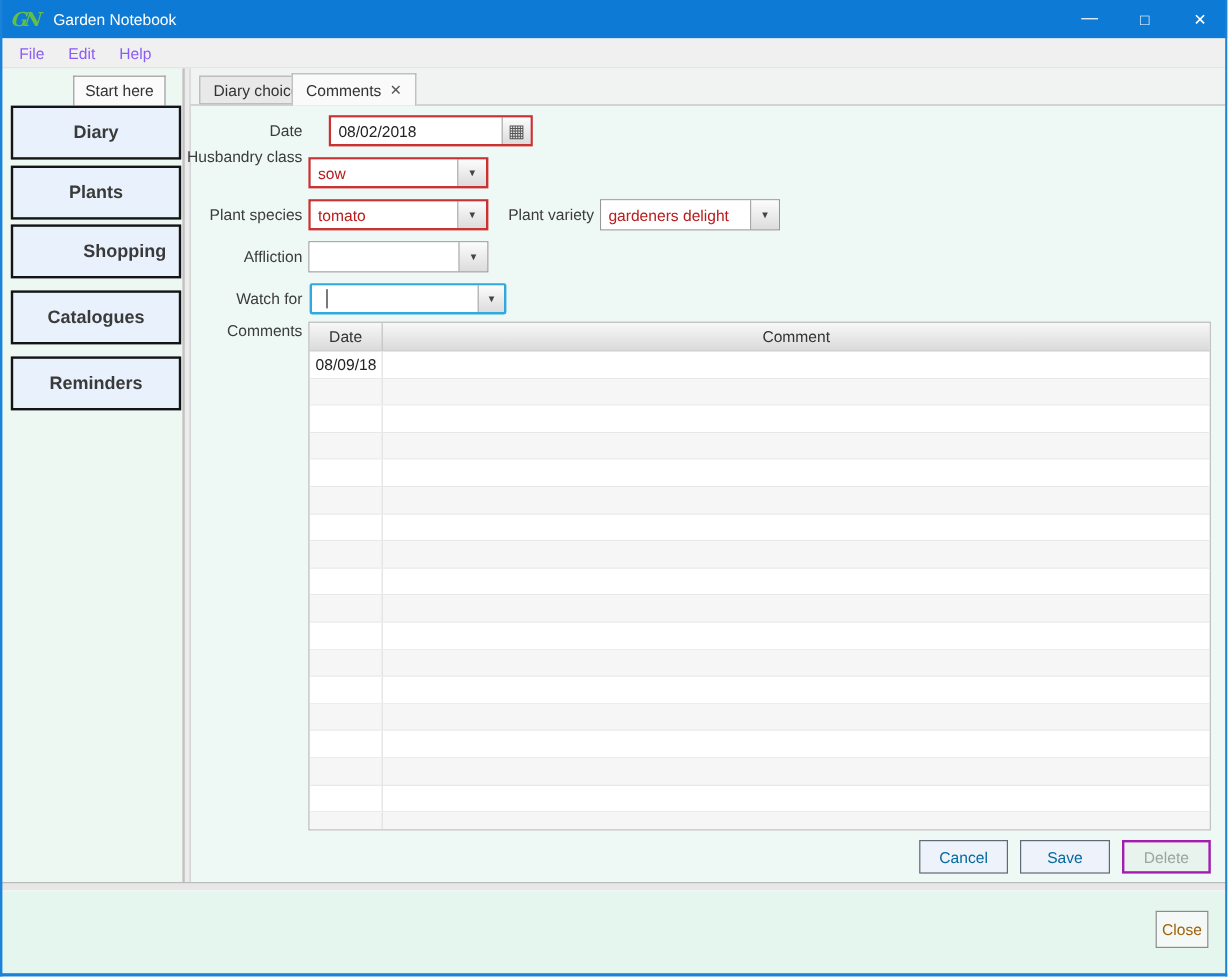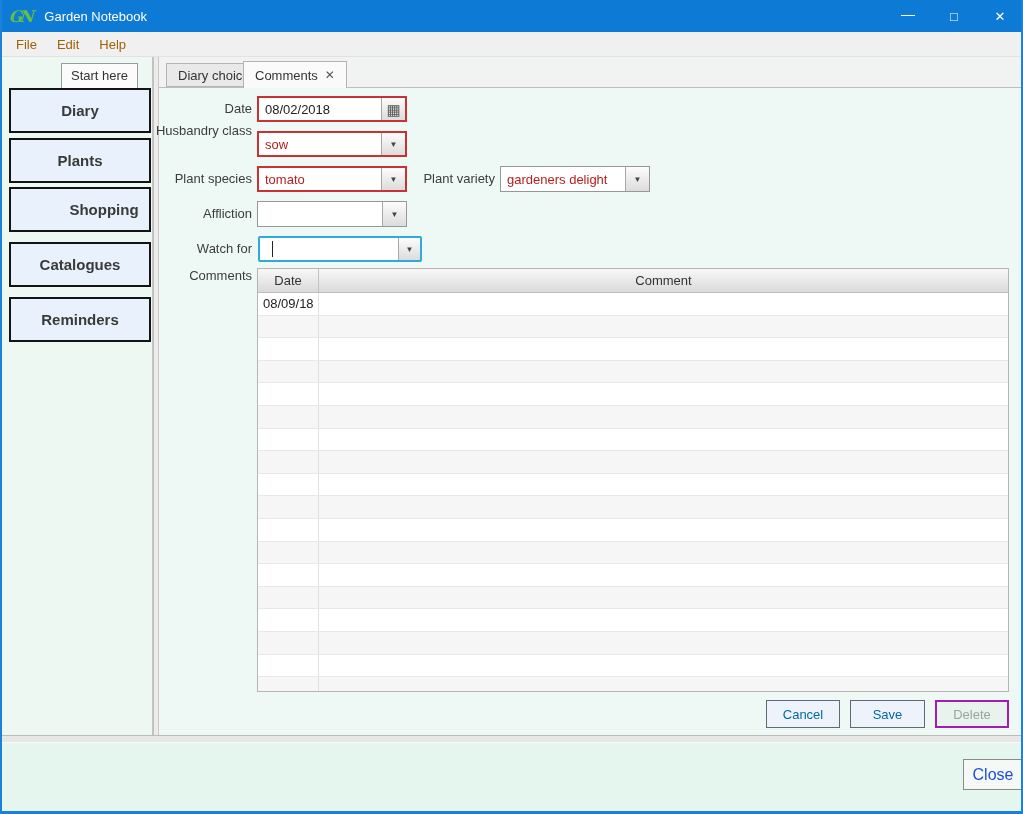--- a/index.html
+++ b/index.html
@@ -32,21 +32,21 @@
     color:#fff; font-size:13px; cursor:default;
   }
   .win-btn.min span { position:relative; top:-2px; font-size:14px; }
 
   
   .menubar {
     position:absolute; left:0; top:32px; width:1023px; height:25px;
     background:#f0f0f0; border-bottom:1px solid #e2e2e2;
     display:flex; align-items:center; padding-left:6px;
   }
-  .menu-item { font-size:13px; color:#a16207; padding:4px 10px; }
+  .menu-item { font-size:13px; color:#8b5cf6; padding:4px 10px; }
 
   
   .sidebar-bg { position:absolute; left:2px; top:57px; width:150px; height:678px; background:#edf8f3; }
   .start-tab {
     position:absolute; left:15px; top:63px; height:25px;
     background:#fbfbfb; border:1px solid #9b9b9b; border-bottom:none;
     font-size:13px; color:#333; padding:4px 9px 0 9px;margin-left:46px;
   }
   .side-btn {
     position:absolute; left:9px; width:142px; height:45px;
@@ -130,22 +130,22 @@
   }
   .act-btn.disabled { background:#e9f3ed; border:2px solid #a21caf; color:#9aa5a0; }
 
   
   .separator {
     position:absolute; left:0; top:735px; width:1023px; height:8px;
     background:#e7e7e7; border-top:1px solid #bbbbbb; border-bottom:1px solid #fafafa;
   }
   .bottombar { position:absolute; left:2px; top:743px; width:1019px; height:68px; background:#e5f6ee; }
   .close-btn {
-    position:absolute; left:963px; top:759px; width:60px; height:31px;
-    font-family:"Liberation Sans", sans-serif; font-size:16px; color:#1d4ed8;
+    position:absolute; left:963px; top:759px; width:44px; height:31px;
+    font-family:"Liberation Sans", sans-serif; font-size:13px; color:#a16207;
     background:#f4f8f6; border:1px solid #8b8b8b; cursor:default;
   }
 </style>
 </head>
 <body>
 
 <div class="window">
 
   <div class="titlebar">
     <span class="logo">GN</span>
@@ -190,21 +190,21 @@
   </div>
 
   <div class="flabel" style="top:96px;">Date</div>
   <div class="flabel" style="top:118px;">Husbandry class</div>
   <div class="flabel" style="top:166px;">Plant species</div>
   <div class="flabel" style="left:398px; top:166px;">Plant variety</div>
   <div class="flabel" style="top:201px;">Affliction</div>
   <div class="flabel" style="top:236px;">Watch for</div>
   <div class="flabel" style="top:266px; height:20px; line-height:20px;">Comments</div>
 
-  <div class="field err" style="left:257px; top:96px; width:150px; height:26px;">
+  <div class="field err" style="left:274px; top:96px; width:170px; height:26px;">
     <input value="08/02/2018" style="">
     <span class="fbtn">
       <span class="cal">▦</span>
     </span>
   </div>
 
   <div class="field err" style="left:257px; top:131px; width:150px; height:26px;">
     <span class="val">sow</span>
     <span class="fbtn">
       <span class="arrow">▼</span>

